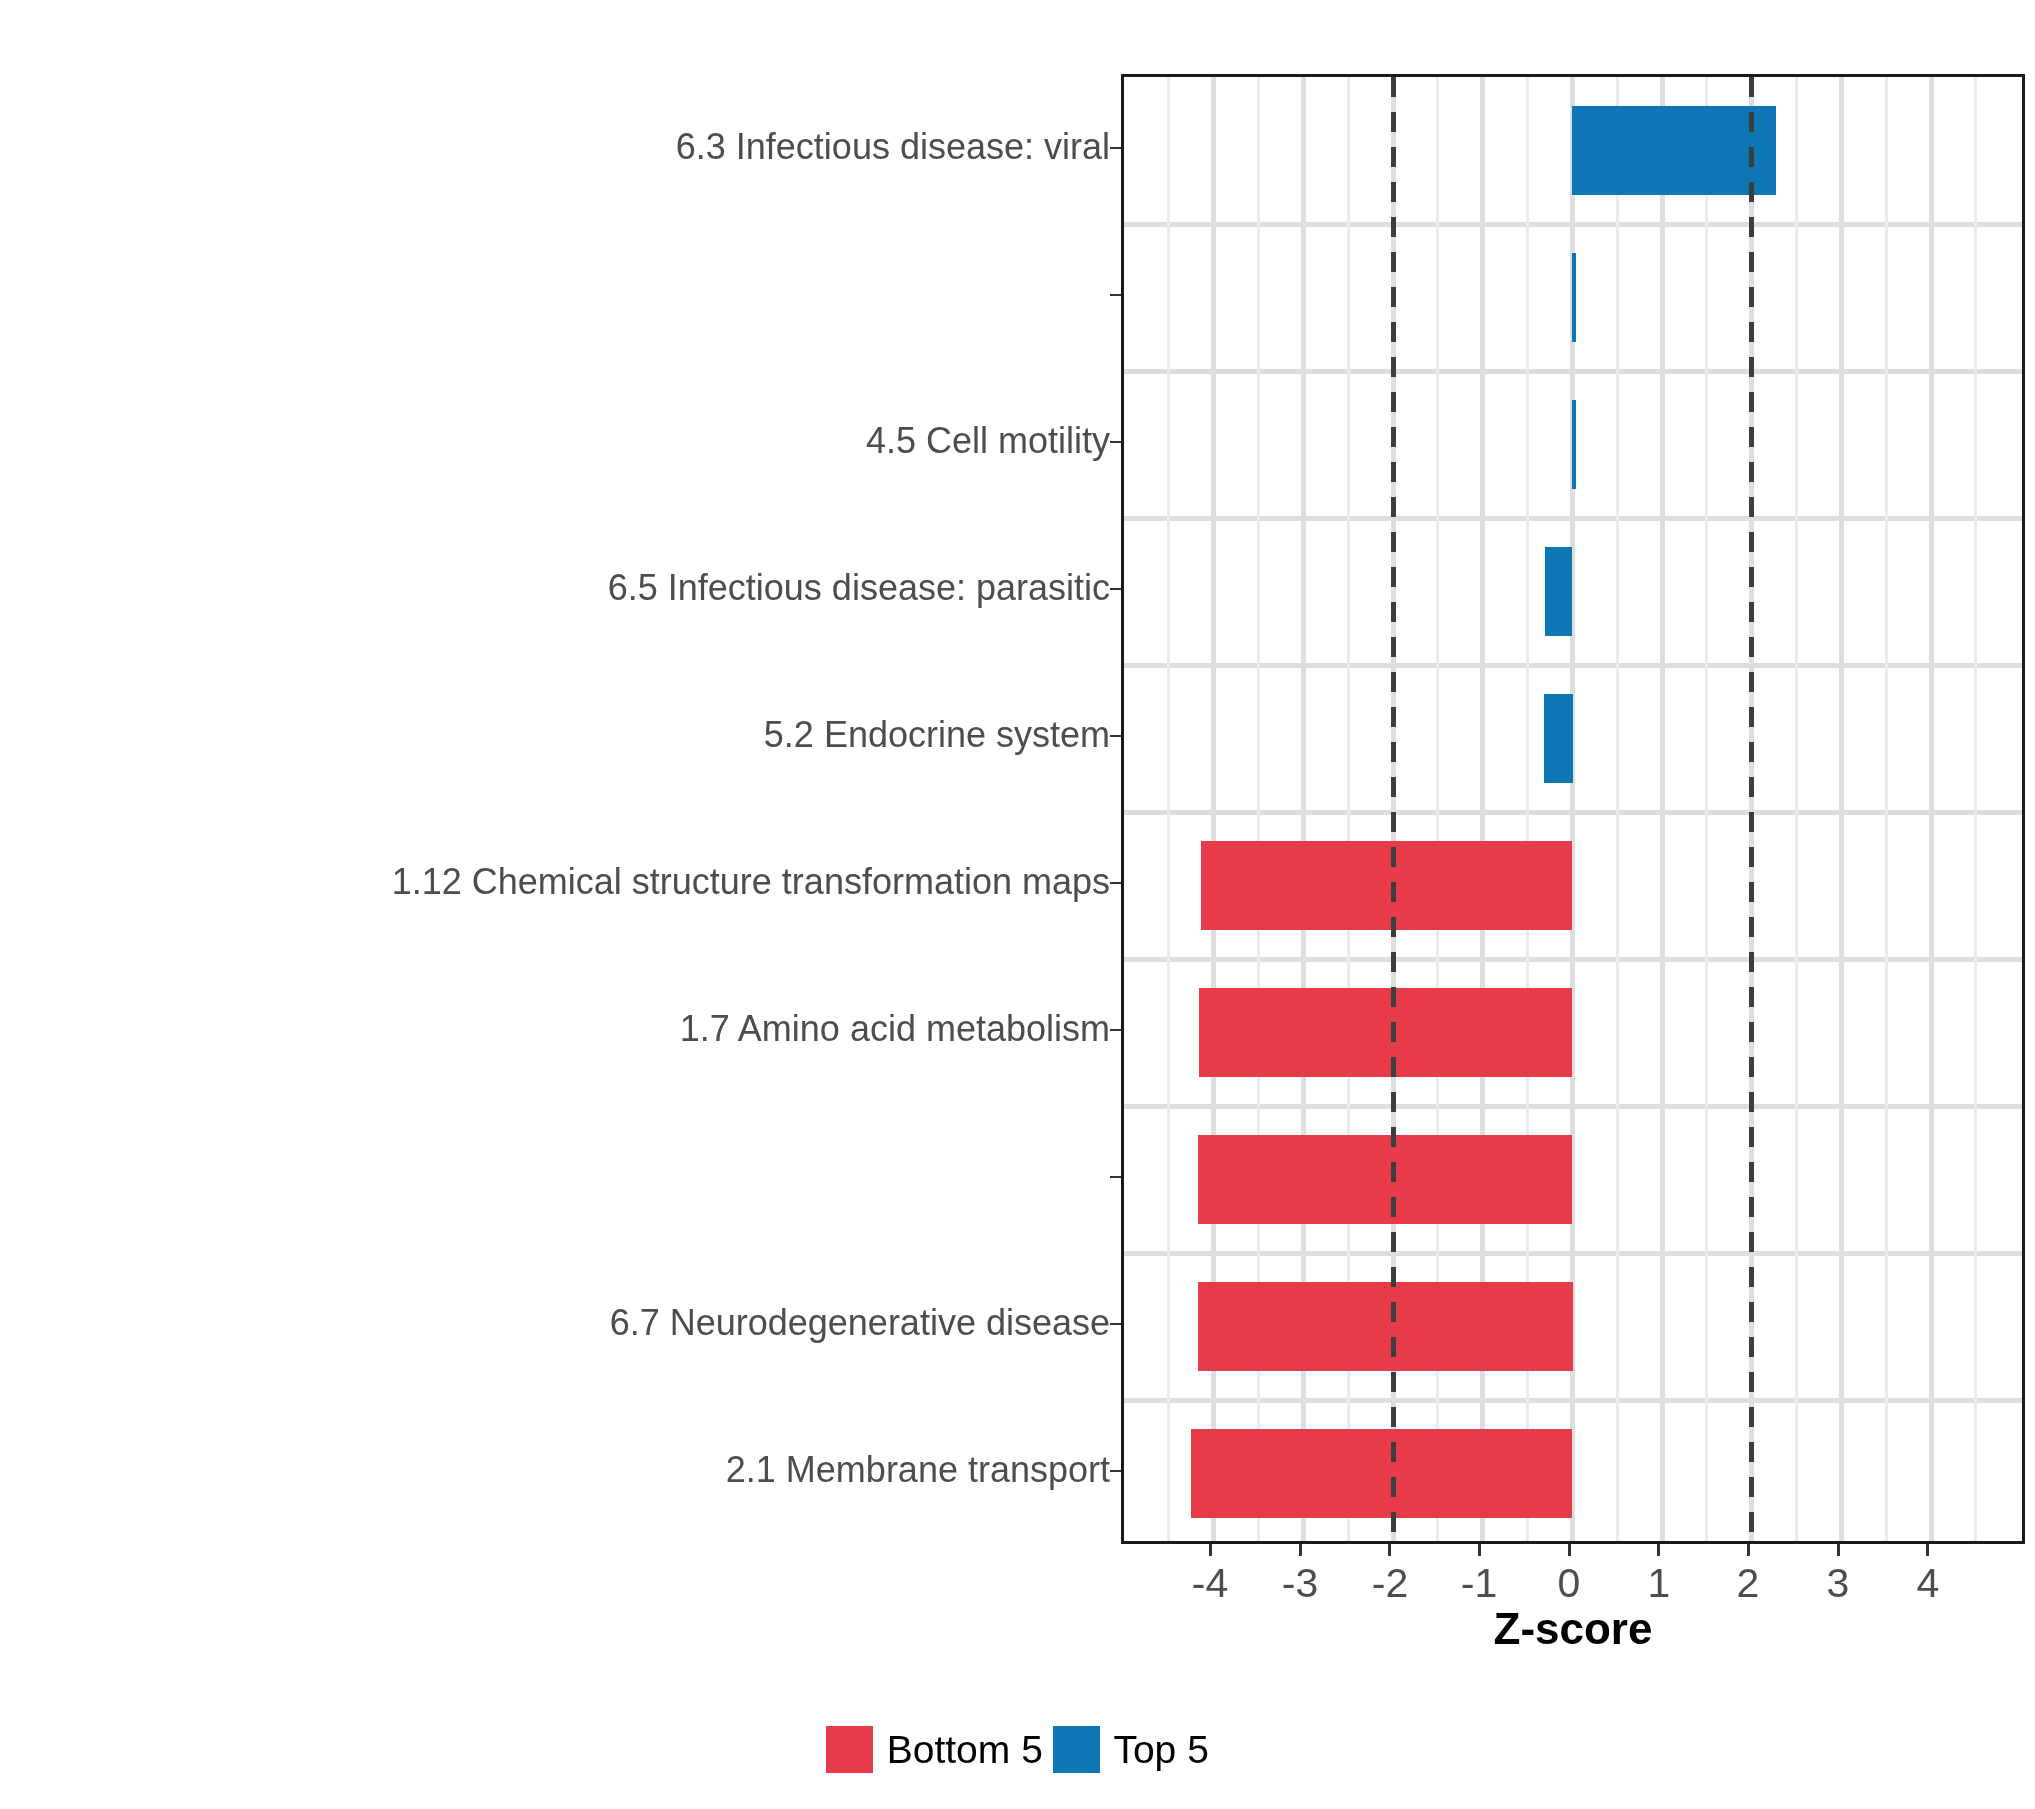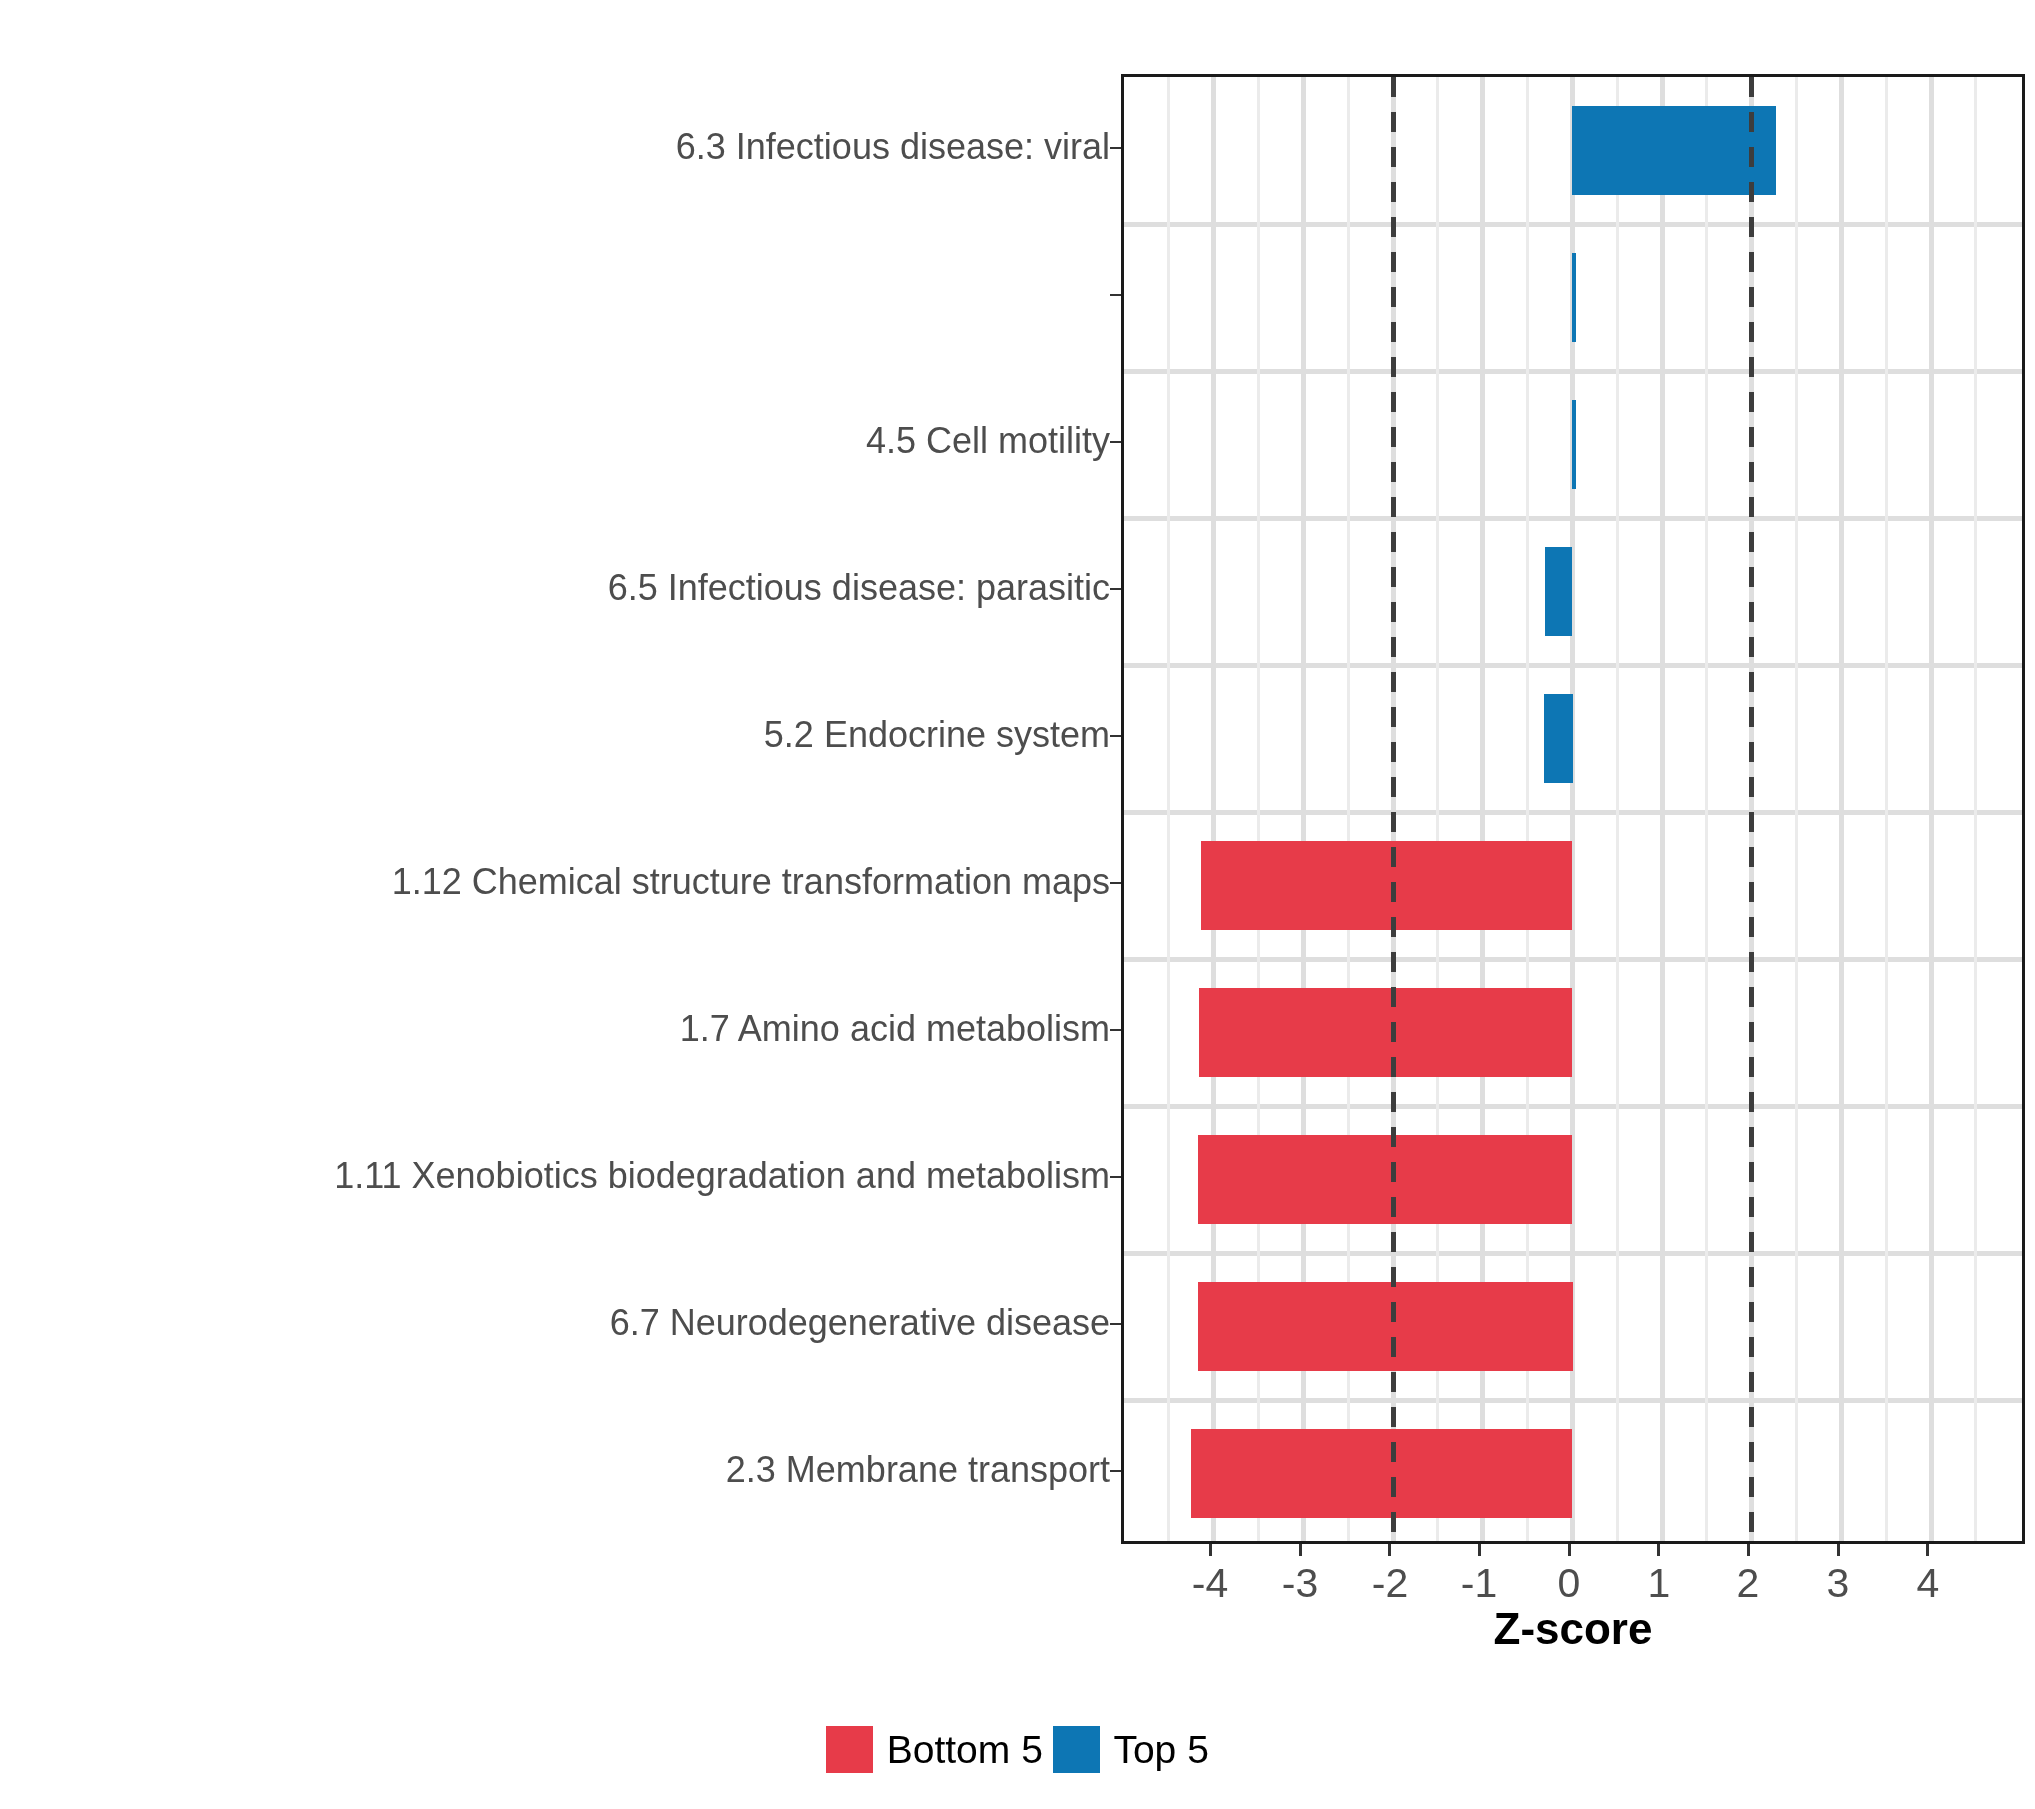--- a/index.html
+++ b/index.html
@@ -170,25 +170,24 @@
       <div class="ylabel" style="top: 349px;">4.5 Cell motility</div>
       <div class="ytick" style="top: 367px;"></div>
       <div class="ylabel" style="top: 496px;">6.5 Infectious disease: parasitic</div>
       <div class="ytick" style="top: 514px;"></div>
       <div class="ylabel" style="top: 643px;">5.2 Endocrine system</div>
       <div class="ytick" style="top: 661px;"></div>
       <div class="ylabel" style="top: 790px;">1.12 Chemical structure transformation maps</div>
       <div class="ytick" style="top: 808px;"></div>
       <div class="ylabel" style="top: 937px;">1.7 Amino acid metabolism</div>
       <div class="ytick" style="top: 955px;"></div>
-      <div class="ylabel" style="top: 1084px;">1.11 Xenobiotics biodegradation and metabolism</div>
       <div class="ytick" style="top: 1102px;"></div>
       <div class="ylabel" style="top: 1231px;">6.7 Neurodegenerative disease</div>
       <div class="ytick" style="top: 1249px;"></div>
-      <div class="ylabel" style="top: 1378px;">2.3 Membrane transport</div>
+      <div class="ylabel" style="top: 1378px;">2.1 Membrane transport</div>
       <div class="ytick" style="top: 1396px;"></div>
     </div>
 
   <div id="panel">
       <div class="gridline-major-h" style="top: 145px;"></div>
       <div class="gridline-major-h" style="top: 292px;"></div>
       <div class="gridline-major-h" style="top: 439px;"></div>
       <div class="gridline-major-h" style="top: 586px;"></div>
       <div class="gridline-major-h" style="top: 733px;"></div>
       <div class="gridline-major-h" style="top: 880px;"></div>

